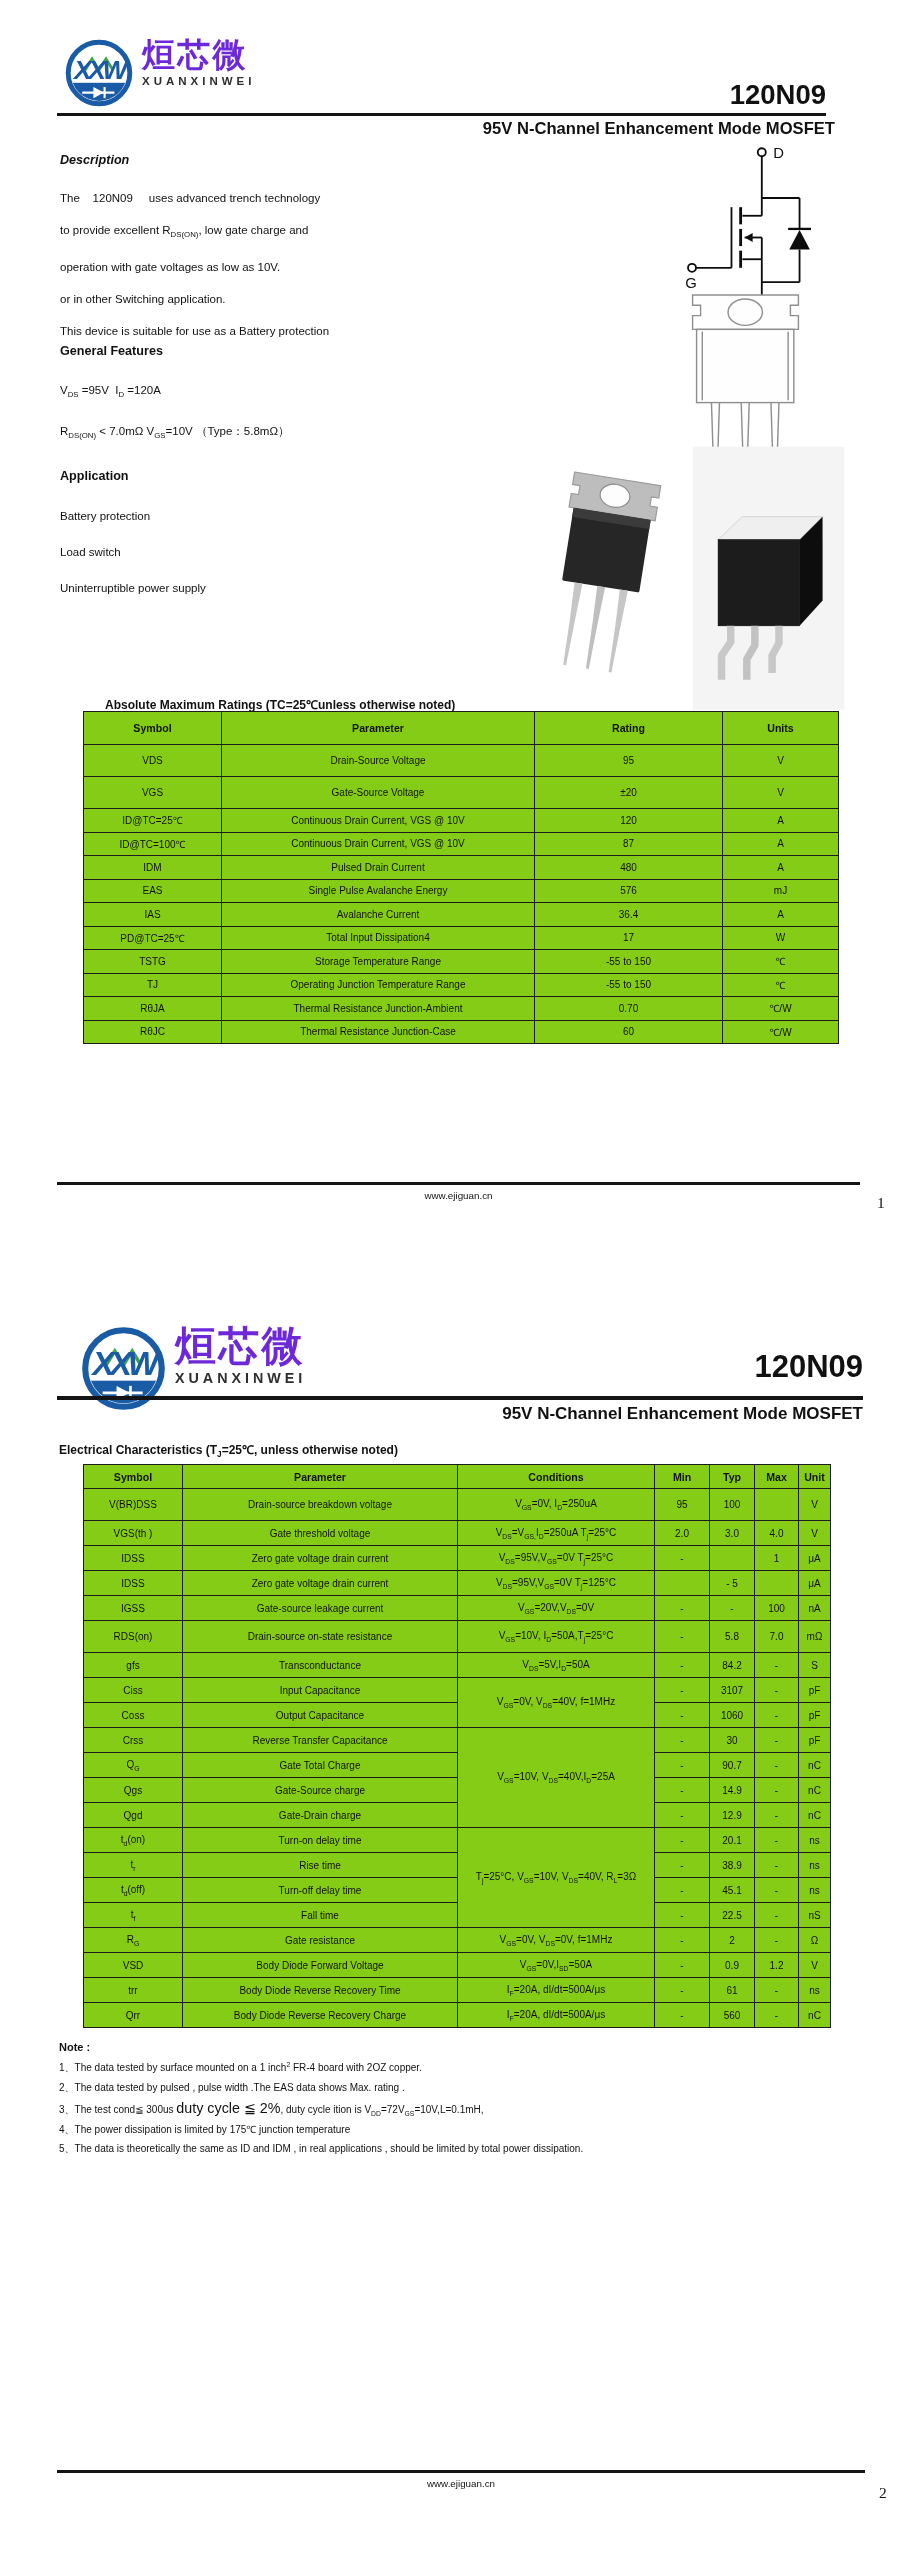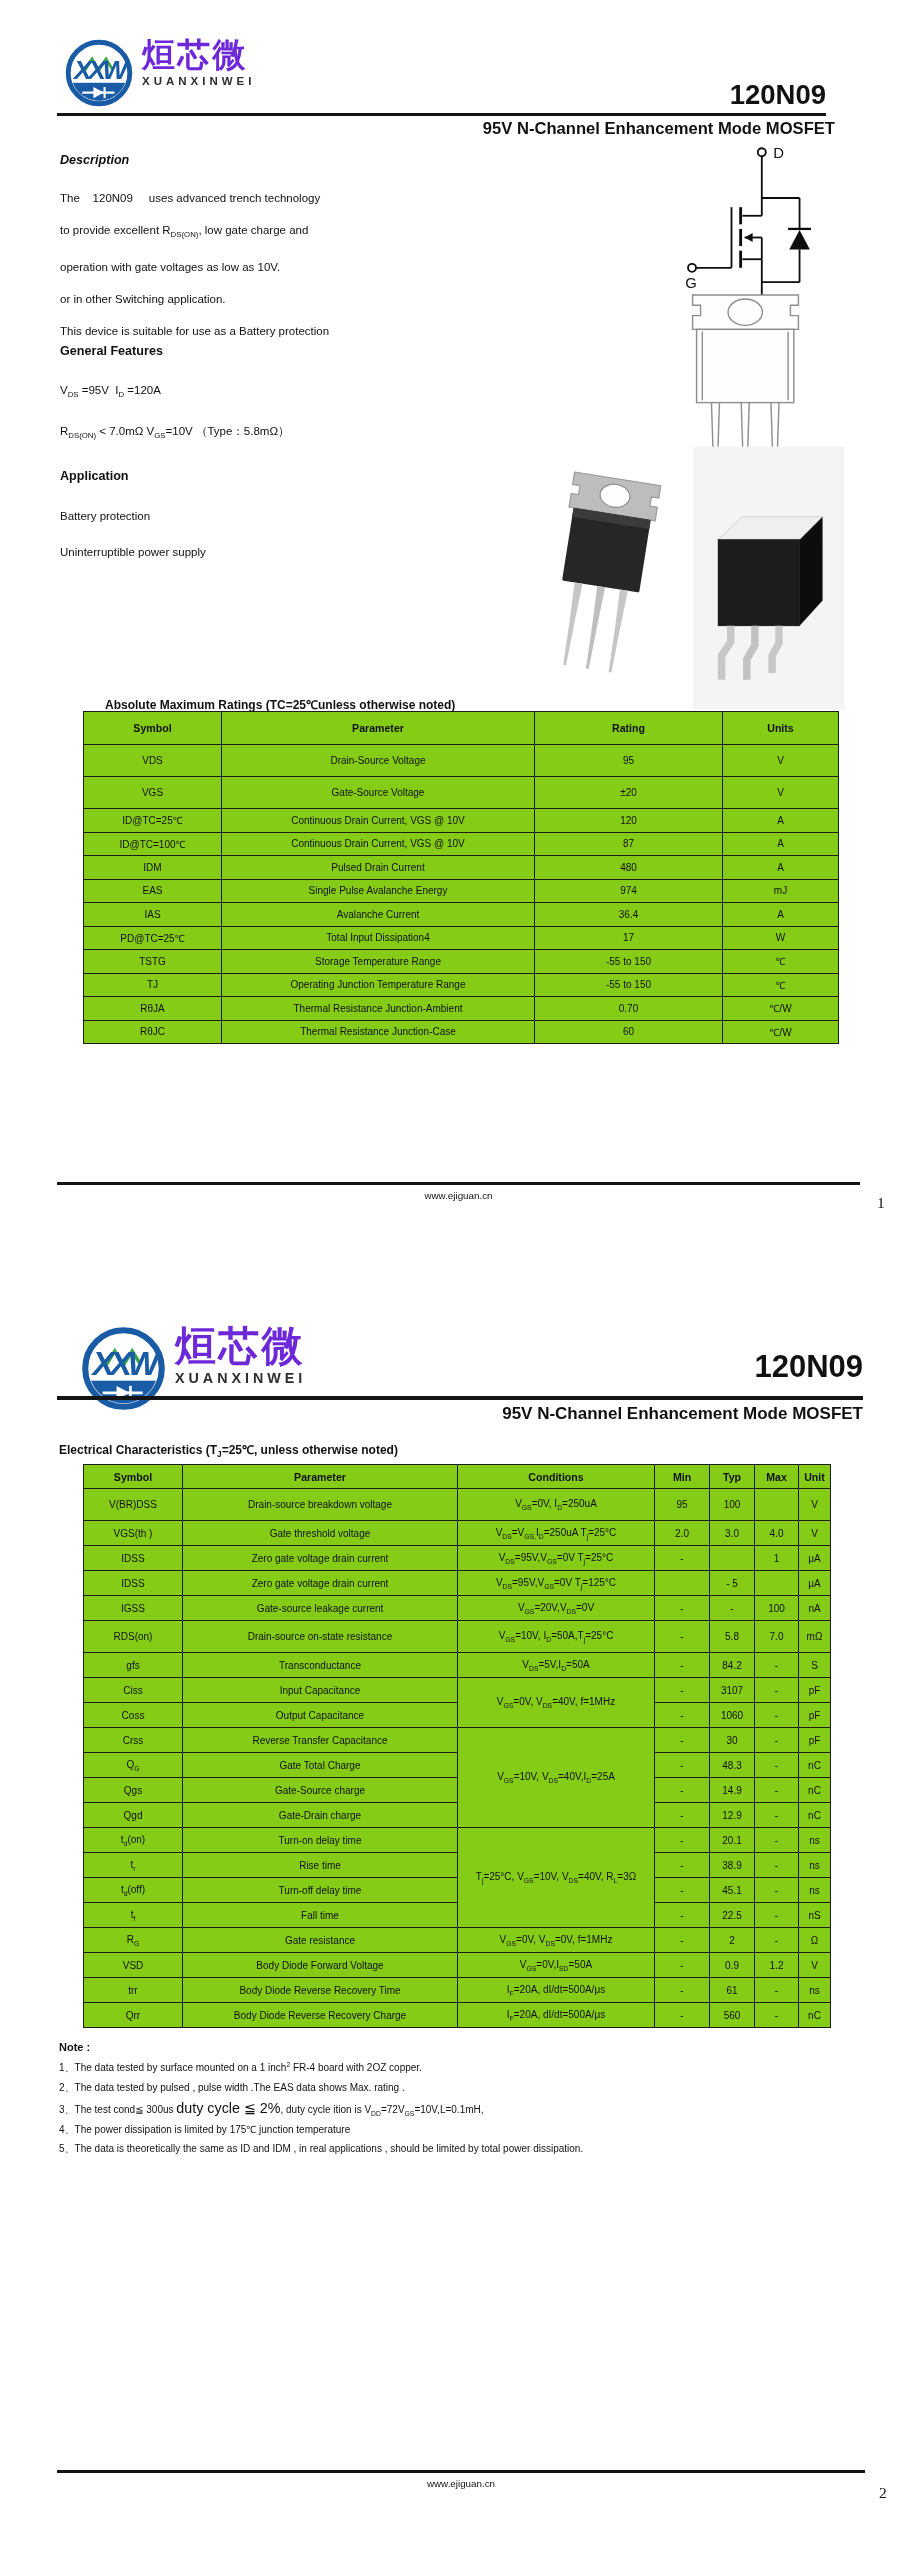--- a/index.html
+++ b/index.html
@@ -76,20 +76,21 @@
 
   <div class="abs sec-h" style="left:60px;top:344px;">General Features</div>
   <div class="abs" style="left:60px;top:372px;width:459px;">
     <p class="body-line" style="line-height:36px;">V<sub>DS</sub> =95V  I<sub>D</sub> =120A</p>
     <p class="body-line" style="line-height:36px;">R<sub>DS(ON)</sub> &lt; 7.0mΩ V<sub>GS</sub>=10V （Type：5.8mΩ）</p>
   </div>
 
   <div class="abs sec-h" style="left:60px;top:469px;">Application</div>
   <div class="abs" style="left:60px;top:498px;width:459px;">
     <p class="body-line" style="line-height:36px;">Battery protection</p>
+    <p class="body-line" style="line-height:36px;">Load switch</p>
     <p class="body-line" style="line-height:36px;">Uninterruptible power supply</p>
   </div>
 
   <svg class="abs" style="left:676px;top:143px;" width="143" height="189" viewBox="0 0 250 330">
     <g stroke="#0d0d0d" stroke-width="3.2" fill="none">
       <circle cx="150" cy="16" r="7"></circle>
       <line x1="150" y1="23" x2="150" y2="96"></line>
       <line x1="150" y1="96" x2="150" y2="127"></line>
       <line x1="150" y1="96" x2="216" y2="96"></line>
       <line x1="150" y1="127" x2="116" y2="127"></line>
@@ -196,21 +197,21 @@
         </tr>
         <tr>
           <td>IDM</td>
           <td>Pulsed Drain Current</td>
           <td>480</td>
           <td>A</td>
         </tr>
         <tr>
           <td>EAS</td>
           <td>Single Pulse Avalanche Energy</td>
-          <td>974</td>
+          <td>576</td>
           <td>mJ</td>
         </tr>
         <tr>
           <td>IAS</td>
           <td>Avalanche Current</td>
           <td>36.4</td>
           <td>A</td>
         </tr>
         <tr>
           <td>PD@TC=25℃</td>
@@ -384,21 +385,21 @@
           <td rowspan="4">V<sub>GS</sub>=10V, V<sub>DS</sub>=40V,I<sub>D</sub>=25A</td>
           <td>-</td>
           <td>30</td>
           <td>-</td>
           <td>pF</td>
         </tr>
         <tr>
           <td>Q<sub>G</sub></td>
           <td>Gate Total Charge</td>
           <td>-</td>
-          <td>48.3</td>
+          <td>90.7</td>
           <td>-</td>
           <td>nC</td>
         </tr>
         <tr>
           <td>Qgs</td>
           <td>Gate-Source charge</td>
           <td>-</td>
           <td>14.9</td>
           <td>-</td>
           <td>nC</td>

